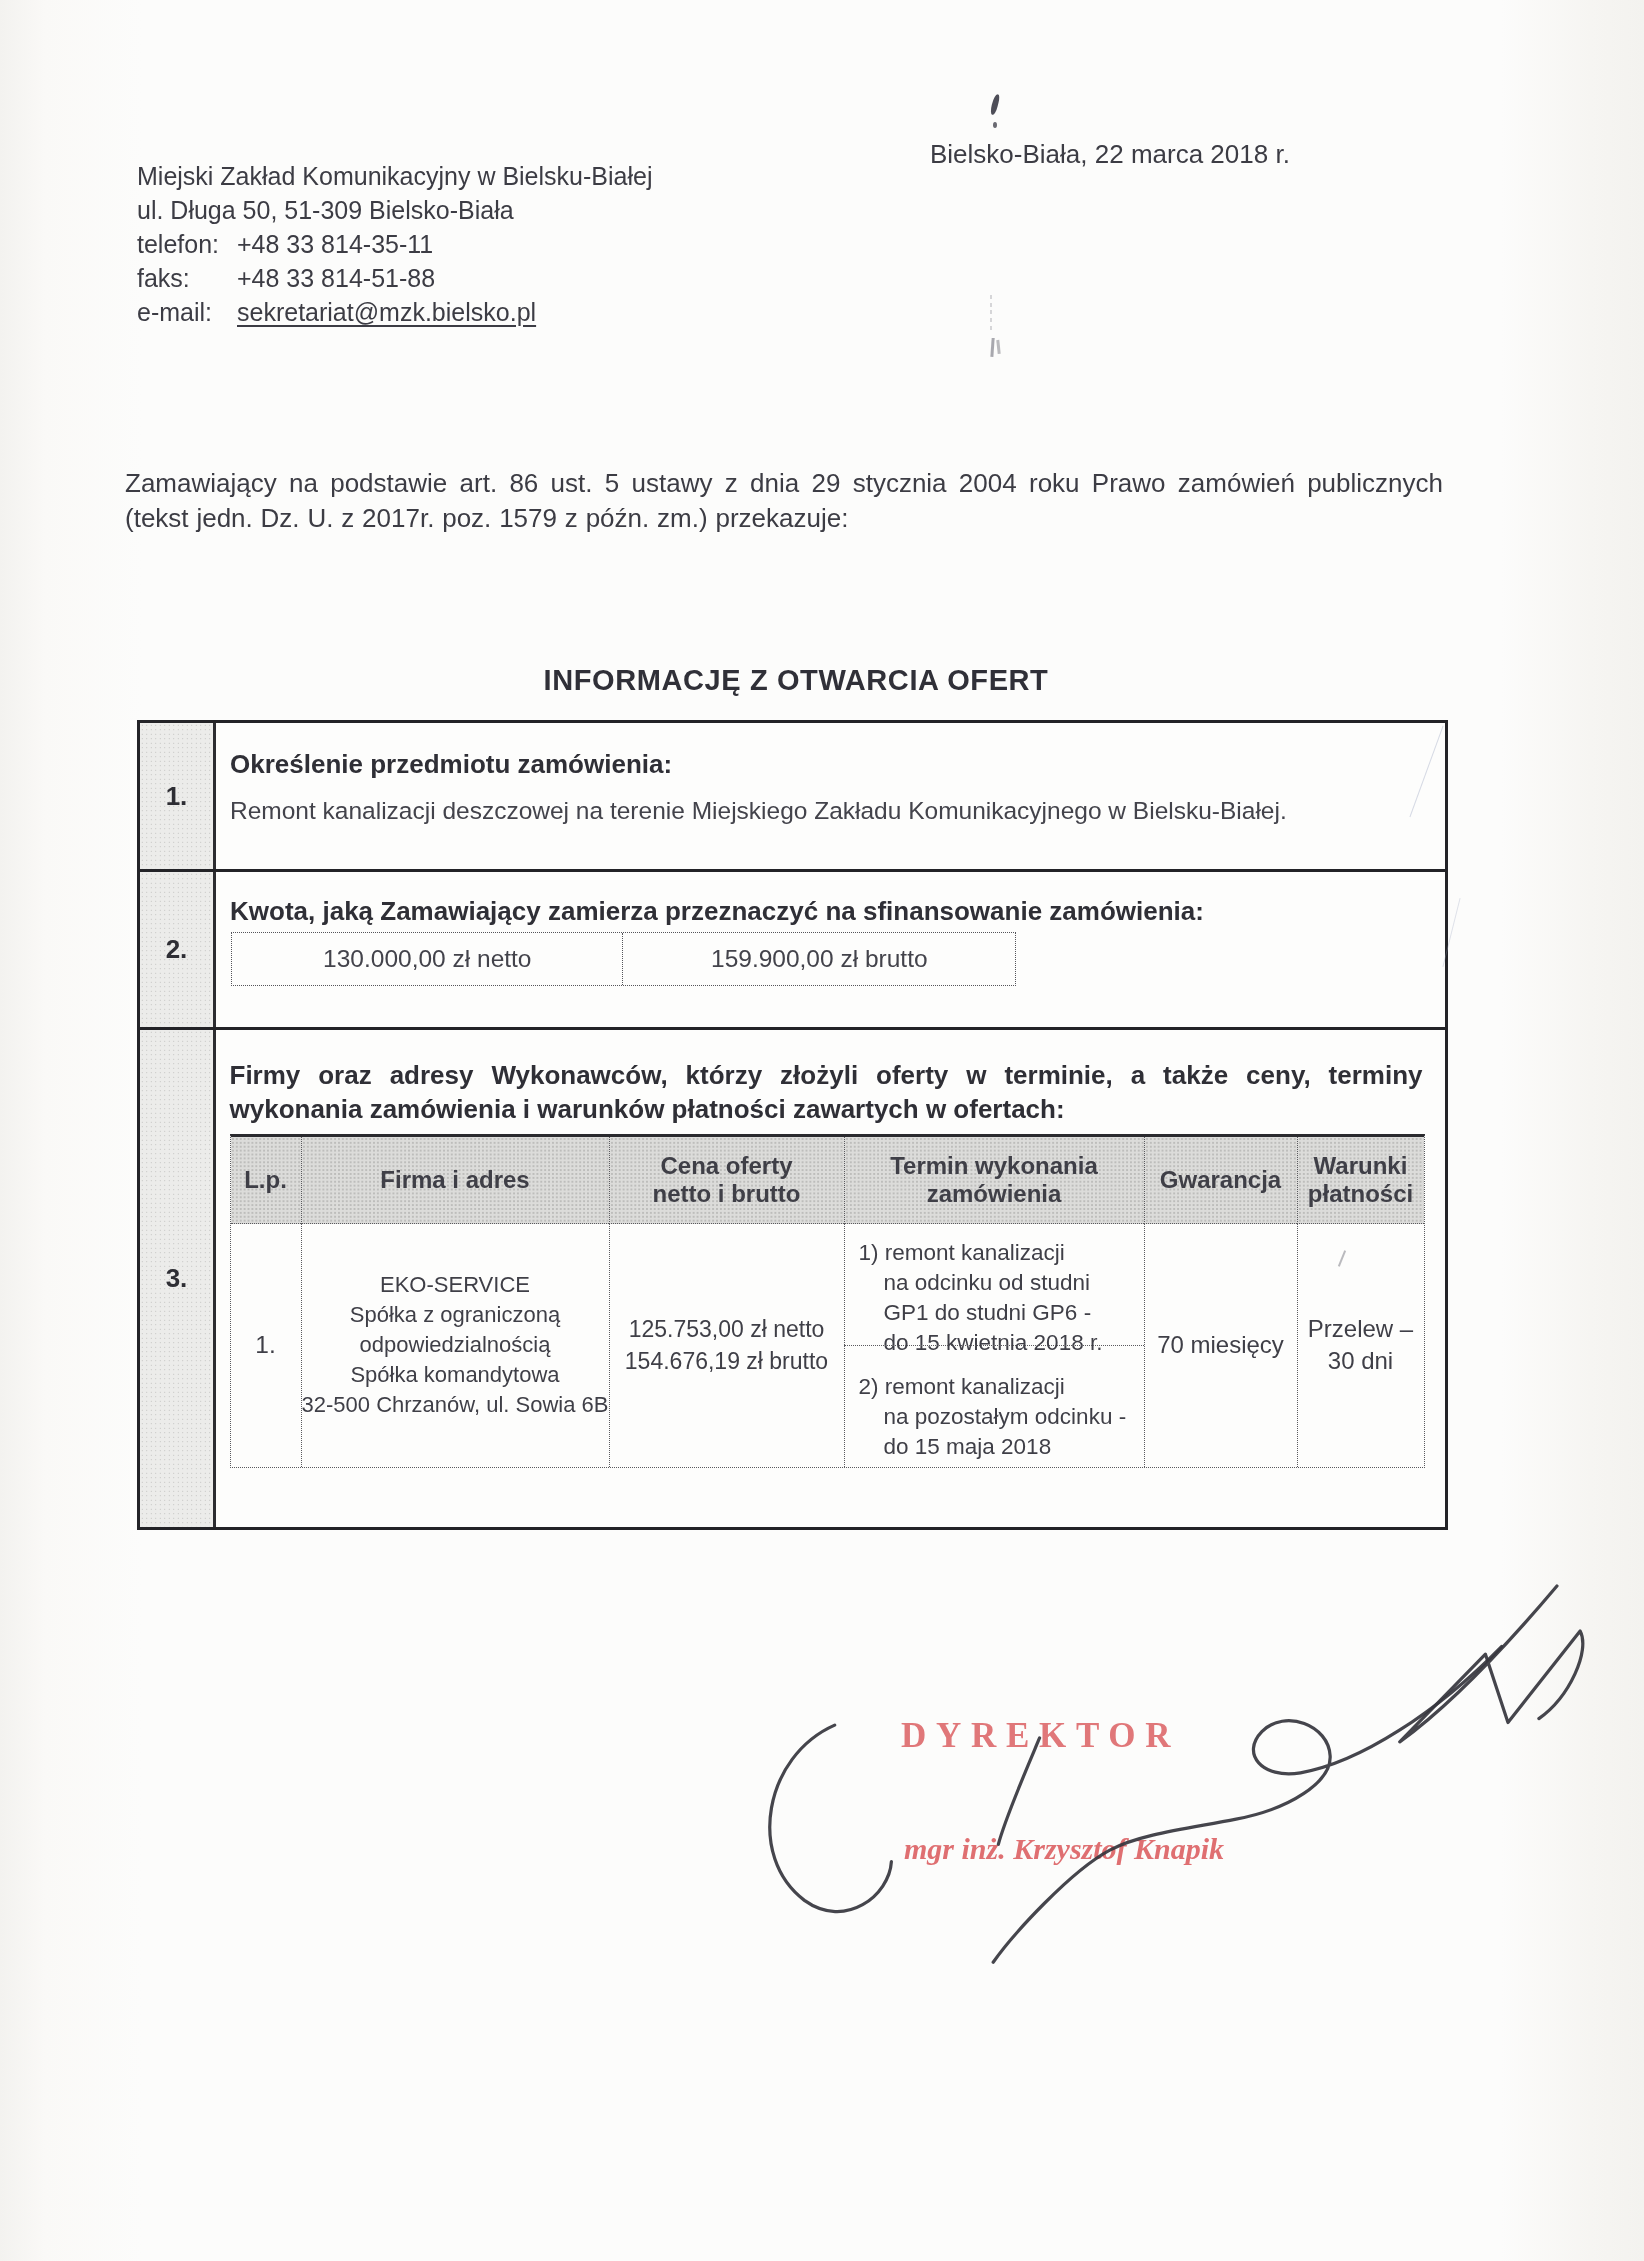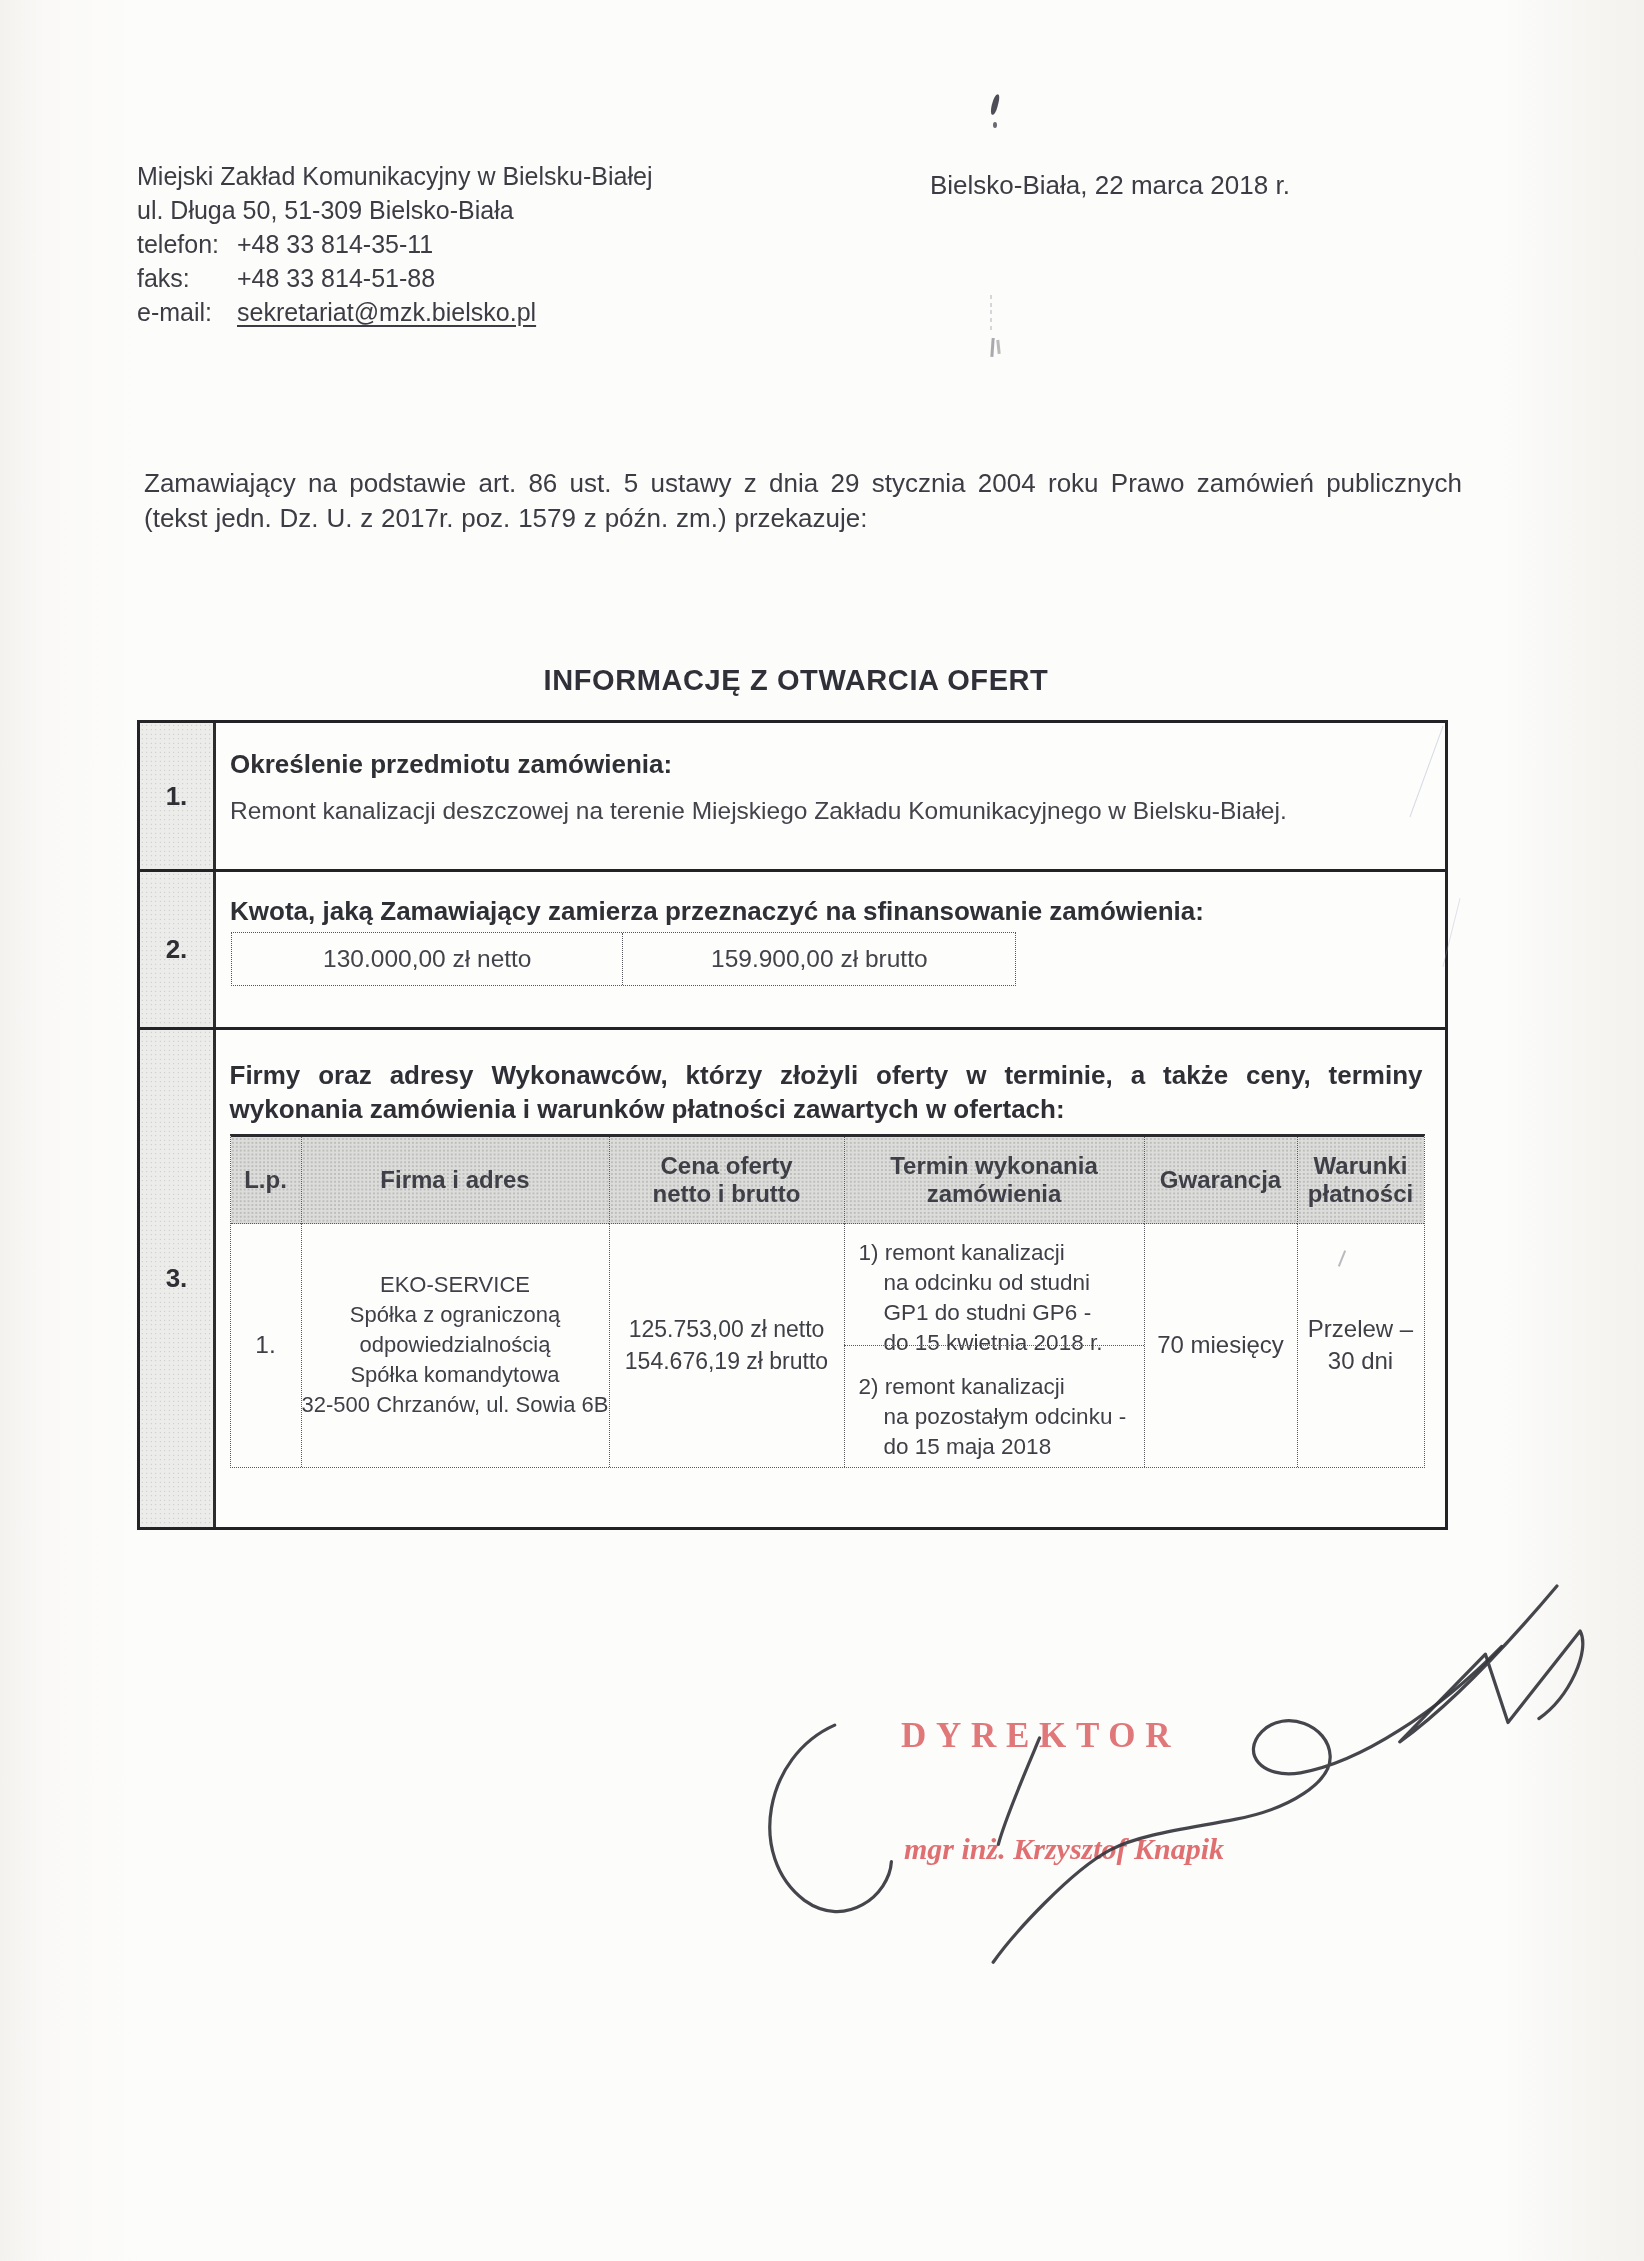--- a/index.html
+++ b/index.html
@@ -12,24 +12,24 @@
     position:relative;
     overflow:hidden;
   }
   .page{position:absolute;left:0;top:0;width:1380px;height:2261px;}
 
   
   .sender{position:absolute;left:137px;top:159px;font-size:25px;line-height:34px;}
   .srow{display:flex;}
   .slabel{width:100px;flex:0 0 100px;}
   .email-val{text-decoration:underline;text-underline-offset:3.9px;}
-  .dateline{position:absolute;left:930px;top:170px;font-size:26px;}
-
-  
-  .intro{position:absolute;left:144px;top:466px;width:1318px;
+  .dateline{position:absolute;left:930px;top:139px;font-size:26px;}
+
+  
+  .intro{position:absolute;left:125px;top:466px;width:1318px;
          font-size:26px;line-height:35px;text-align:justify;word-spacing:0.6px;}
 
   
   .doc-title{position:absolute;left:137px;top:664px;width:1318px;text-align:center;
              font-size:29px;font-weight:bold;letter-spacing:0.6px;color:#303038;}
 
   
   .otable{position:absolute;left:137px;top:720px;width:1305px;border:3.9px solid #232327;background:#fdfdfc;}
   .orow{display:flex;}
   .orow + .orow{border-top:3.9px solid #232327;}

